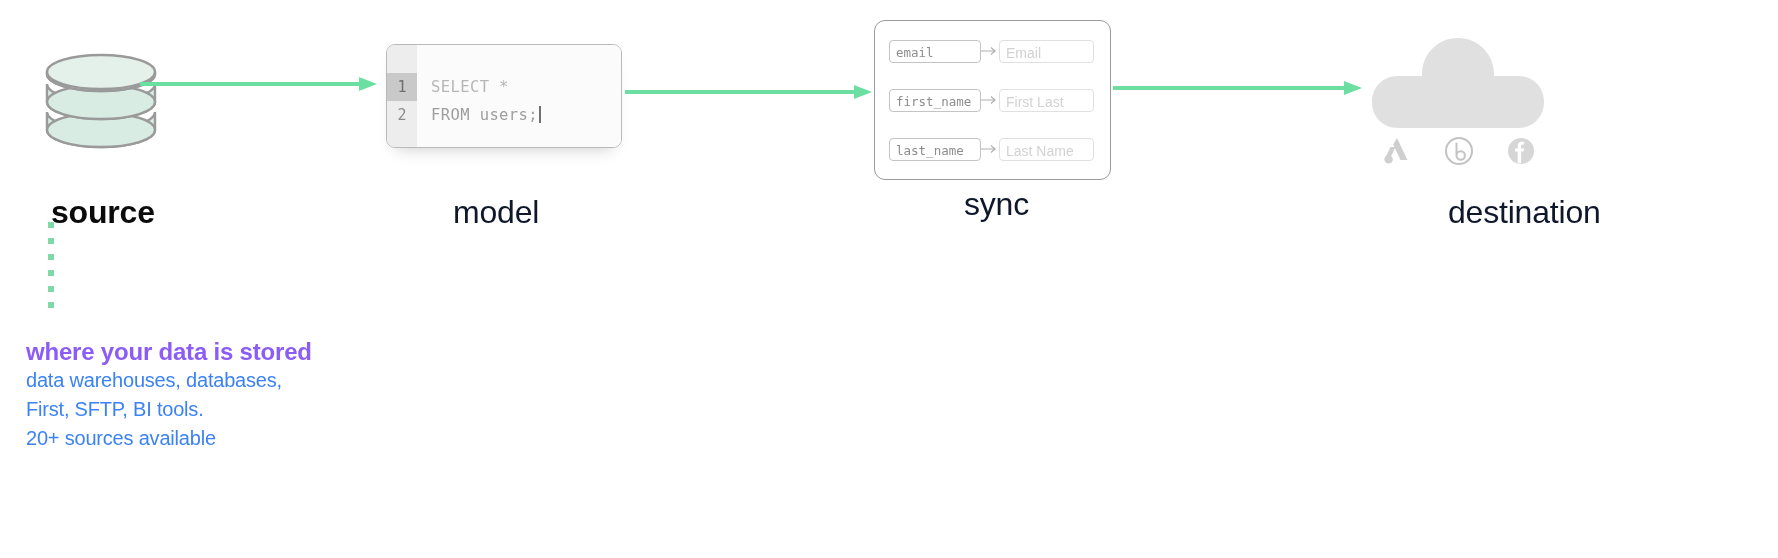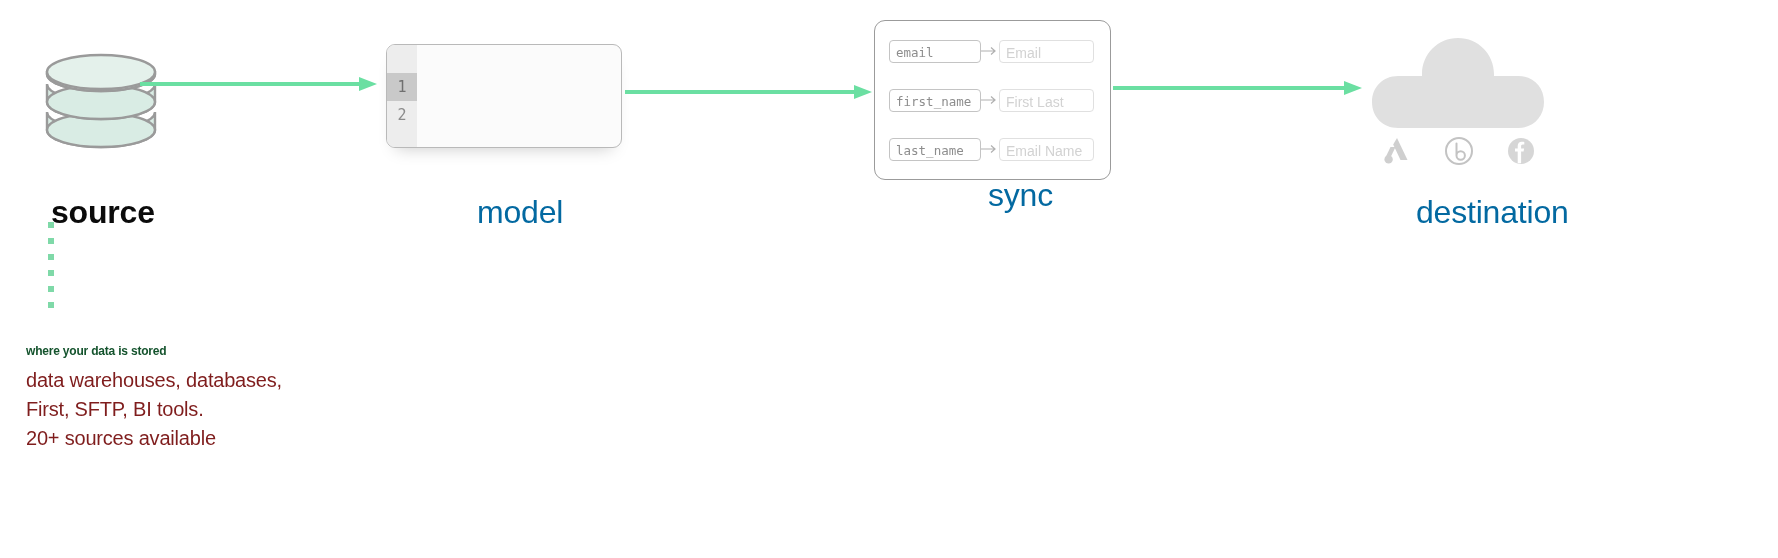--- a/index.html
+++ b/index.html
@@ -199,29 +199,28 @@
     font-family: Liberation Sans, sans-serif;
     font-size: 32px;
     white-space: nowrap;
   }
   .caption.strong {
     color: #0b0b0b;
     font-weight: 700;
     letter-spacing: -0.2px;
   }
   .caption.muted {
-    color: #0369a1;
+    color: #0f172a;
     font-weight: 400;
     letter-spacing: -0.2px;
-    margin-left: 24px;
   }
   #cap-source      { left: 51px;   top: 194px; }
   #cap-model       { left: 453px;  top: 194px; }
-  #cap-sync        { left: 964px;  top: 177px; }
-  #cap-destination { left: 1392px; top: 194px; }
+  #cap-sync        { left: 964px;  top: 186px; }
+  #cap-destination { left: 1448px; top: 194px; }
 
   
   .dotline {
     position: absolute;
     left: 48px;
     top: 222px;
     display: flex;
     flex-direction: column;
     gap: 10px;
   }
@@ -233,32 +232,32 @@
 
   
   .desc {
     position: absolute;
     left: 26px;
     top: 337px;
     width: 420px;
   }
   .desc .desc-title {
     font-family: "Liberation Sans", sans-serif;
-    font-size: 12px;
+    font-size: 24px;
     font-weight: 700;
-    color: #14532d;
+    color: #8b5cf6;
     letter-spacing: -0.2px;
     line-height: 29px;
     white-space: nowrap;
   }
   .desc .desc-line {
     font-family: "Liberation Sans", sans-serif;
     font-size: 20px;
     font-weight: 400;
-    color: #7f1d1d;
+    color: #3b82f6;
     letter-spacing: -0.2px;
     line-height: 29px;
     white-space: nowrap;
   }
 </style>
 </head>
 <body>
 
 <div id="stage">
 
@@ -283,20 +282,24 @@
   <div class="arrow" id="arrow-1">
     <div class="shaft"></div>
     <div class="head"></div>
   </div>
 
   <div class="sql-box">
     <div class="sql-gutter">
       <div class="lineno active">1</div>
       <div class="lineno">2</div>
     </div>
+    <div class="sql-code">
+      <div class="codeline">SELECT *</div>
+      <div class="codeline l2"><span>FROM users;</span><span class="caret"></span></div>
+    </div>
   </div>
 
   <div class="arrow" id="arrow-2">
     <div class="shaft"></div>
     <div class="head"></div>
   </div>
 
   <div class="sync-box">
 
     <div class="map-row">
@@ -319,21 +322,21 @@
       <div class="field dst">First Last</div>
     </div>
 
     <div class="map-row">
       <div class="field src">last_name</div>
       <div class="map-arrow">
         <svg width="18" height="10" viewBox="0 0 18 10" xmlns="http://www.w3.org/2000/svg">
           <path d="M0 5 H14 M10 1.5 L14 5 L10 8.5" fill="none" stroke="#b0b0b0" stroke-width="1.2"></path>
         </svg>
       </div>
-      <div class="field dst">Email Name</div>
+      <div class="field dst">Last Name</div>
     </div>
 
   </div>
 
   <div class="arrow" id="arrow-3">
     <div class="shaft"></div>
     <div class="head"></div>
   </div>
 
   <div class="cloud-wrap">

